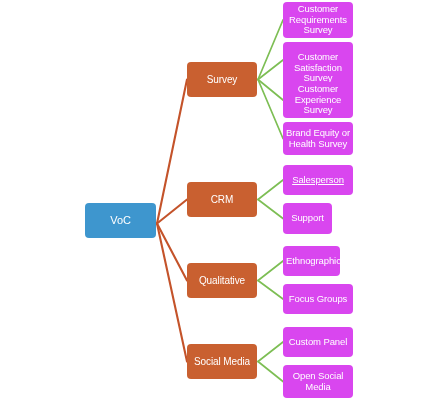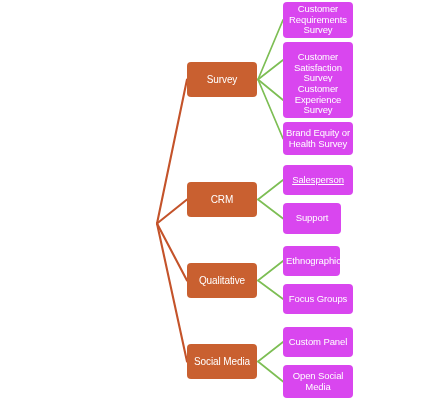--- a/index.html
+++ b/index.html
@@ -73,20 +73,23 @@
         <line x1="258" y1="79.5" x2="283" y2="138.5" stroke="#7DBE54" stroke-width="1.7" stroke-linecap="round"></line>
         <line x1="258" y1="199.5" x2="283" y2="180" stroke="#7DBE54" stroke-width="1.7" stroke-linecap="round"></line>
         <line x1="258" y1="199.5" x2="283" y2="218.5" stroke="#7DBE54" stroke-width="1.7" stroke-linecap="round"></line>
         <line x1="258" y1="280.5" x2="283" y2="261" stroke="#7DBE54" stroke-width="1.7" stroke-linecap="round"></line>
         <line x1="258" y1="280.5" x2="283" y2="299" stroke="#7DBE54" stroke-width="1.7" stroke-linecap="round"></line>
         <line x1="258" y1="361.5" x2="283" y2="342" stroke="#7DBE54" stroke-width="1.7" stroke-linecap="round"></line>
         <line x1="258" y1="361.5" x2="283" y2="381.5" stroke="#7DBE54" stroke-width="1.7" stroke-linecap="round"></line>
       </g>
   </svg>
 
+  <div class="node node-root" style="left: 85px; top: 203px; width: 71px; height: 35px;">
+    <span class="node-label">VoC</span>
+  </div>
 
   <div id="branch-layer">
       <div class="node node-branch" style="left: 187px; top: 62px; width: 70px; height: 35px;">
         <span class="node-label">Survey</span>
       </div>
       <div class="node node-branch" style="left: 187px; top: 182px; width: 70px; height: 35px;">
         <span class="node-label">CRM</span>
       </div>
       <div class="node node-branch" style="left: 187px; top: 263px; width: 70px; height: 35px;">
         <span class="node-label">Qualitative</span>
@@ -104,21 +107,21 @@
       </div>
       <div class="node node-leaf" style="left: 283px; top: 82px; width: 70px; height: 36px;">
         <span class="node-label">Customer Experience Survey</span>
       </div>
       <div class="node node-leaf" style="left: 283px; top: 122px; width: 70px; height: 33px;">
         <span class="node-label">Brand Equity or Health Survey</span>
       </div>
       <div class="node node-leaf" style="left: 283px; top: 165px; width: 70px; height: 30px; text-decoration: underline;">
         <span class="node-label">Salesperson</span>
       </div>
-      <div class="node node-leaf" style="left: 283px; top: 203px; width: 58px; height: 31px;">
+      <div class="node node-leaf" style="left: 283px; top: 203px; width: 49px; height: 31px;">
         <span class="node-label">Support</span>
       </div>
       <div class="node node-leaf" style="left: 283px; top: 246px; width: 57px; height: 30px;">
         <span class="node-label">Ethnographic</span>
       </div>
       <div class="node node-leaf" style="left: 283px; top: 284px; width: 70px; height: 30px;">
         <span class="node-label">Focus Groups</span>
       </div>
       <div class="node node-leaf" style="left: 283px; top: 327px; width: 70px; height: 30px;">
         <span class="node-label">Custom Panel</span>

